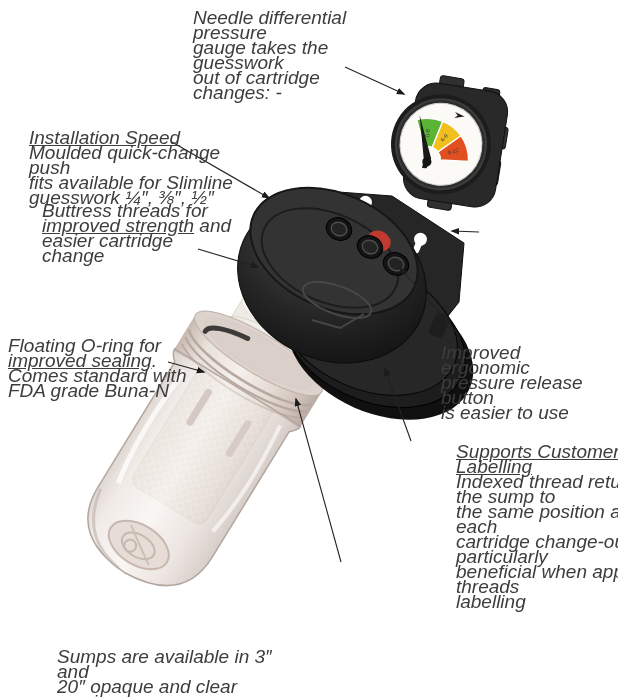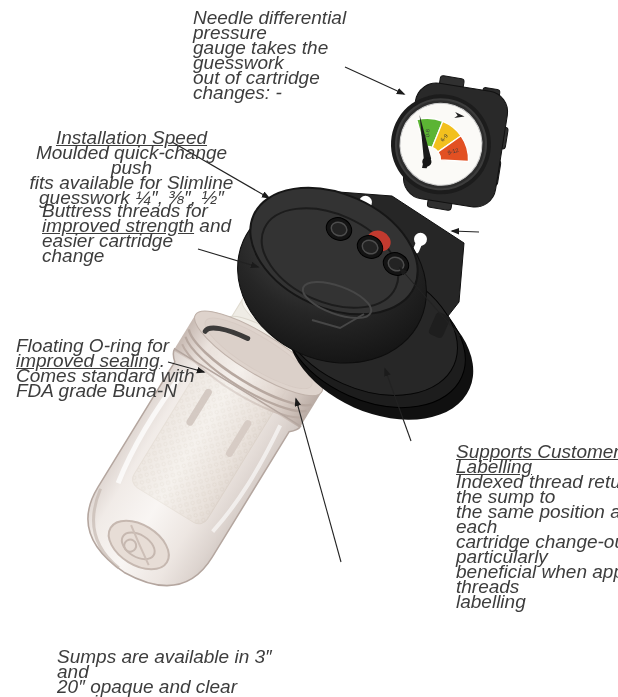--- a/index.html
+++ b/index.html
@@ -164,32 +164,35 @@
       <path d="M411,441 L385,369" marker-end="url(#arr)"></path>
       <path d="M341,562 L296,399" marker-end="url(#arr)"></path>
       <path d="M168,362 L204,372" marker-end="url(#arr)"></path>
     </g>
   </svg>
 
   <div class="ann multi" style="left:193px;top:10px;width:200px;">Needle differential pressure
 gauge takes the guesswork
 out of cartridge changes: -</div>
 
-  <div class="ann" style="left:29px;top:130px;width:205px;text-align:center;">
+  <div class="ann" style="left:29px;top:130px;width:205px;">
     <div class="hd">Installation Speed</div>
     <div class="multi">Moulded quick-change push
 fits available for Slimline
 guesswork ¼″, ⅜″, ½″</div>
   </div>
 
   <div class="ann" style="left:42px;top:203px;width:196px;"><span>Buttress threads for </span><span class="useg">improved strength</span><span> and easier cartridge change</span></div>
 
 
-  <div class="ann" style="left:16px;top:338px;width:186px;"><span>Floating O-ring for </span><span class="useg">improved sealing</span><span>.  Comes standard with FDA grade Buna-N</span></div>
-
+  <div class="ann" style="left:8px;top:338px;width:186px;"><span>Floating O-ring for </span><span class="useg">improved sealing</span><span>.  Comes standard with FDA grade Buna-N</span></div>
+
+  <div class="ann multi" style="left:441px;top:345px;width:165px;">Improved ergonomic
+pressure release button
+is easier to use</div>
 
   <div class="ann" style="left:408px;top:444px;width:210px;margin-left:48px;">
     <div class="hd">Supports Customer Labelling</div>
     <div class="multi">Indexed thread returns the sump to
 the same position after each
 cartridge change-out, particularly
 beneficial when applying threads
 labelling</div>
   </div>
 

